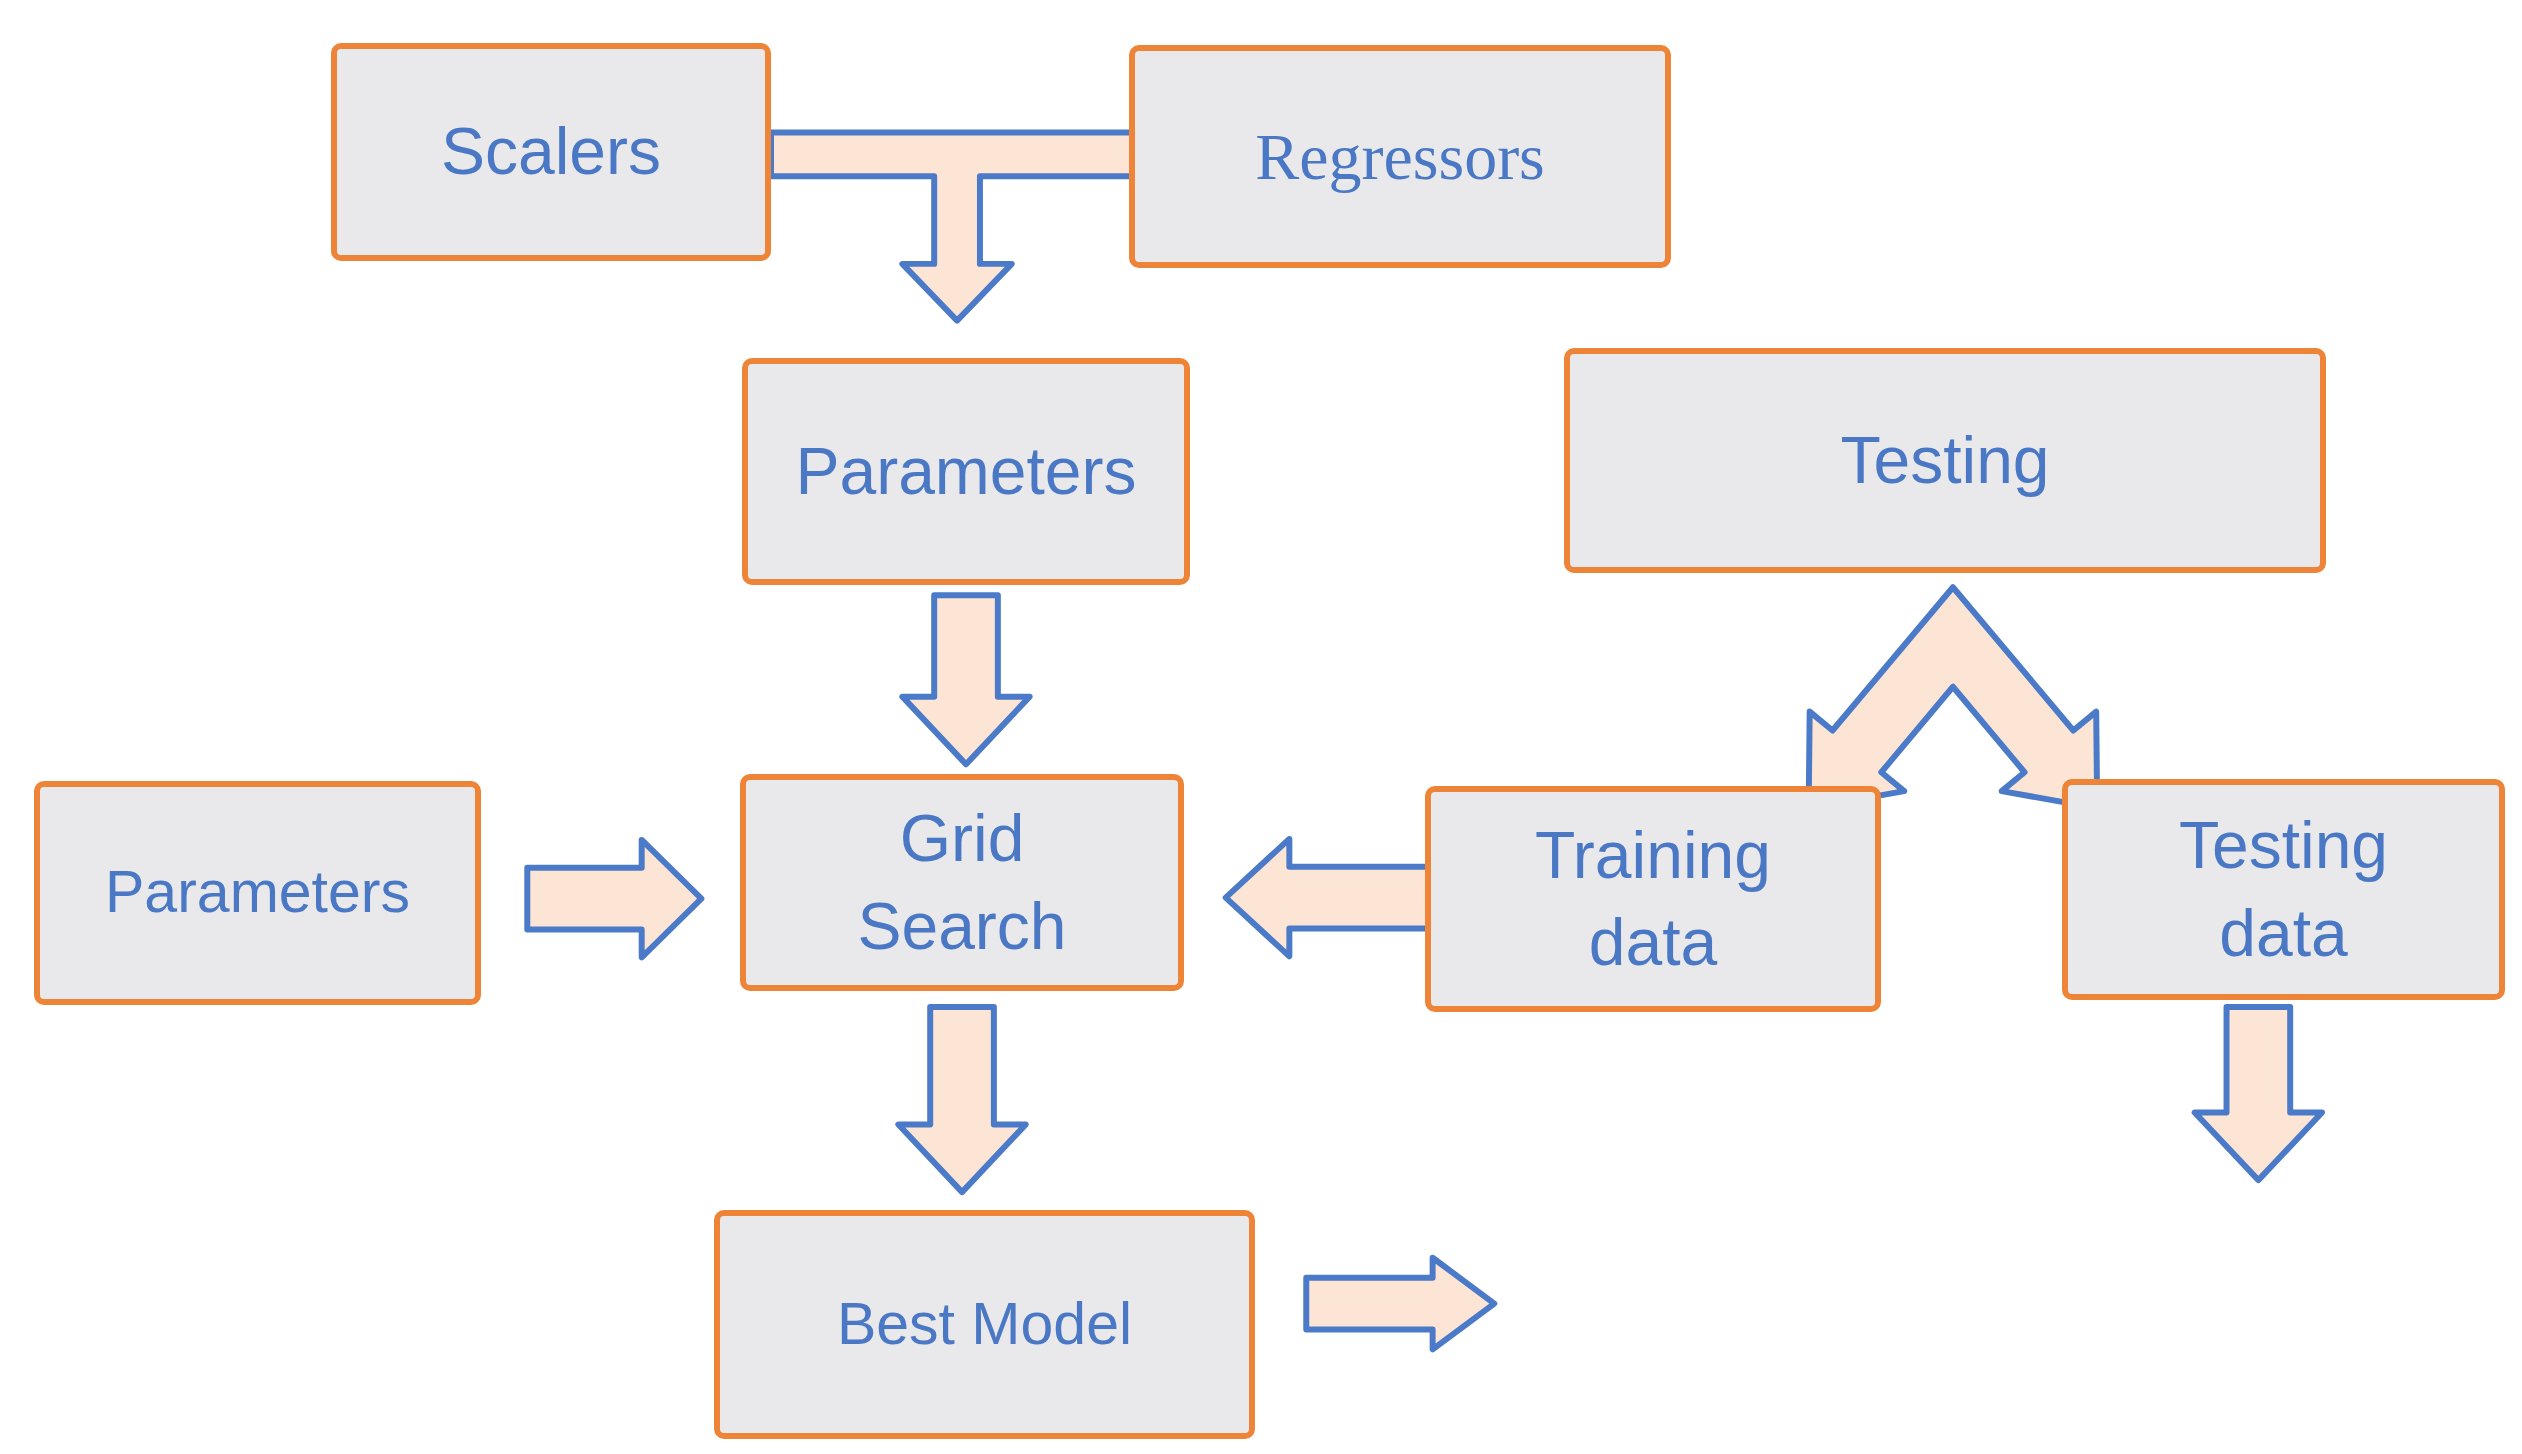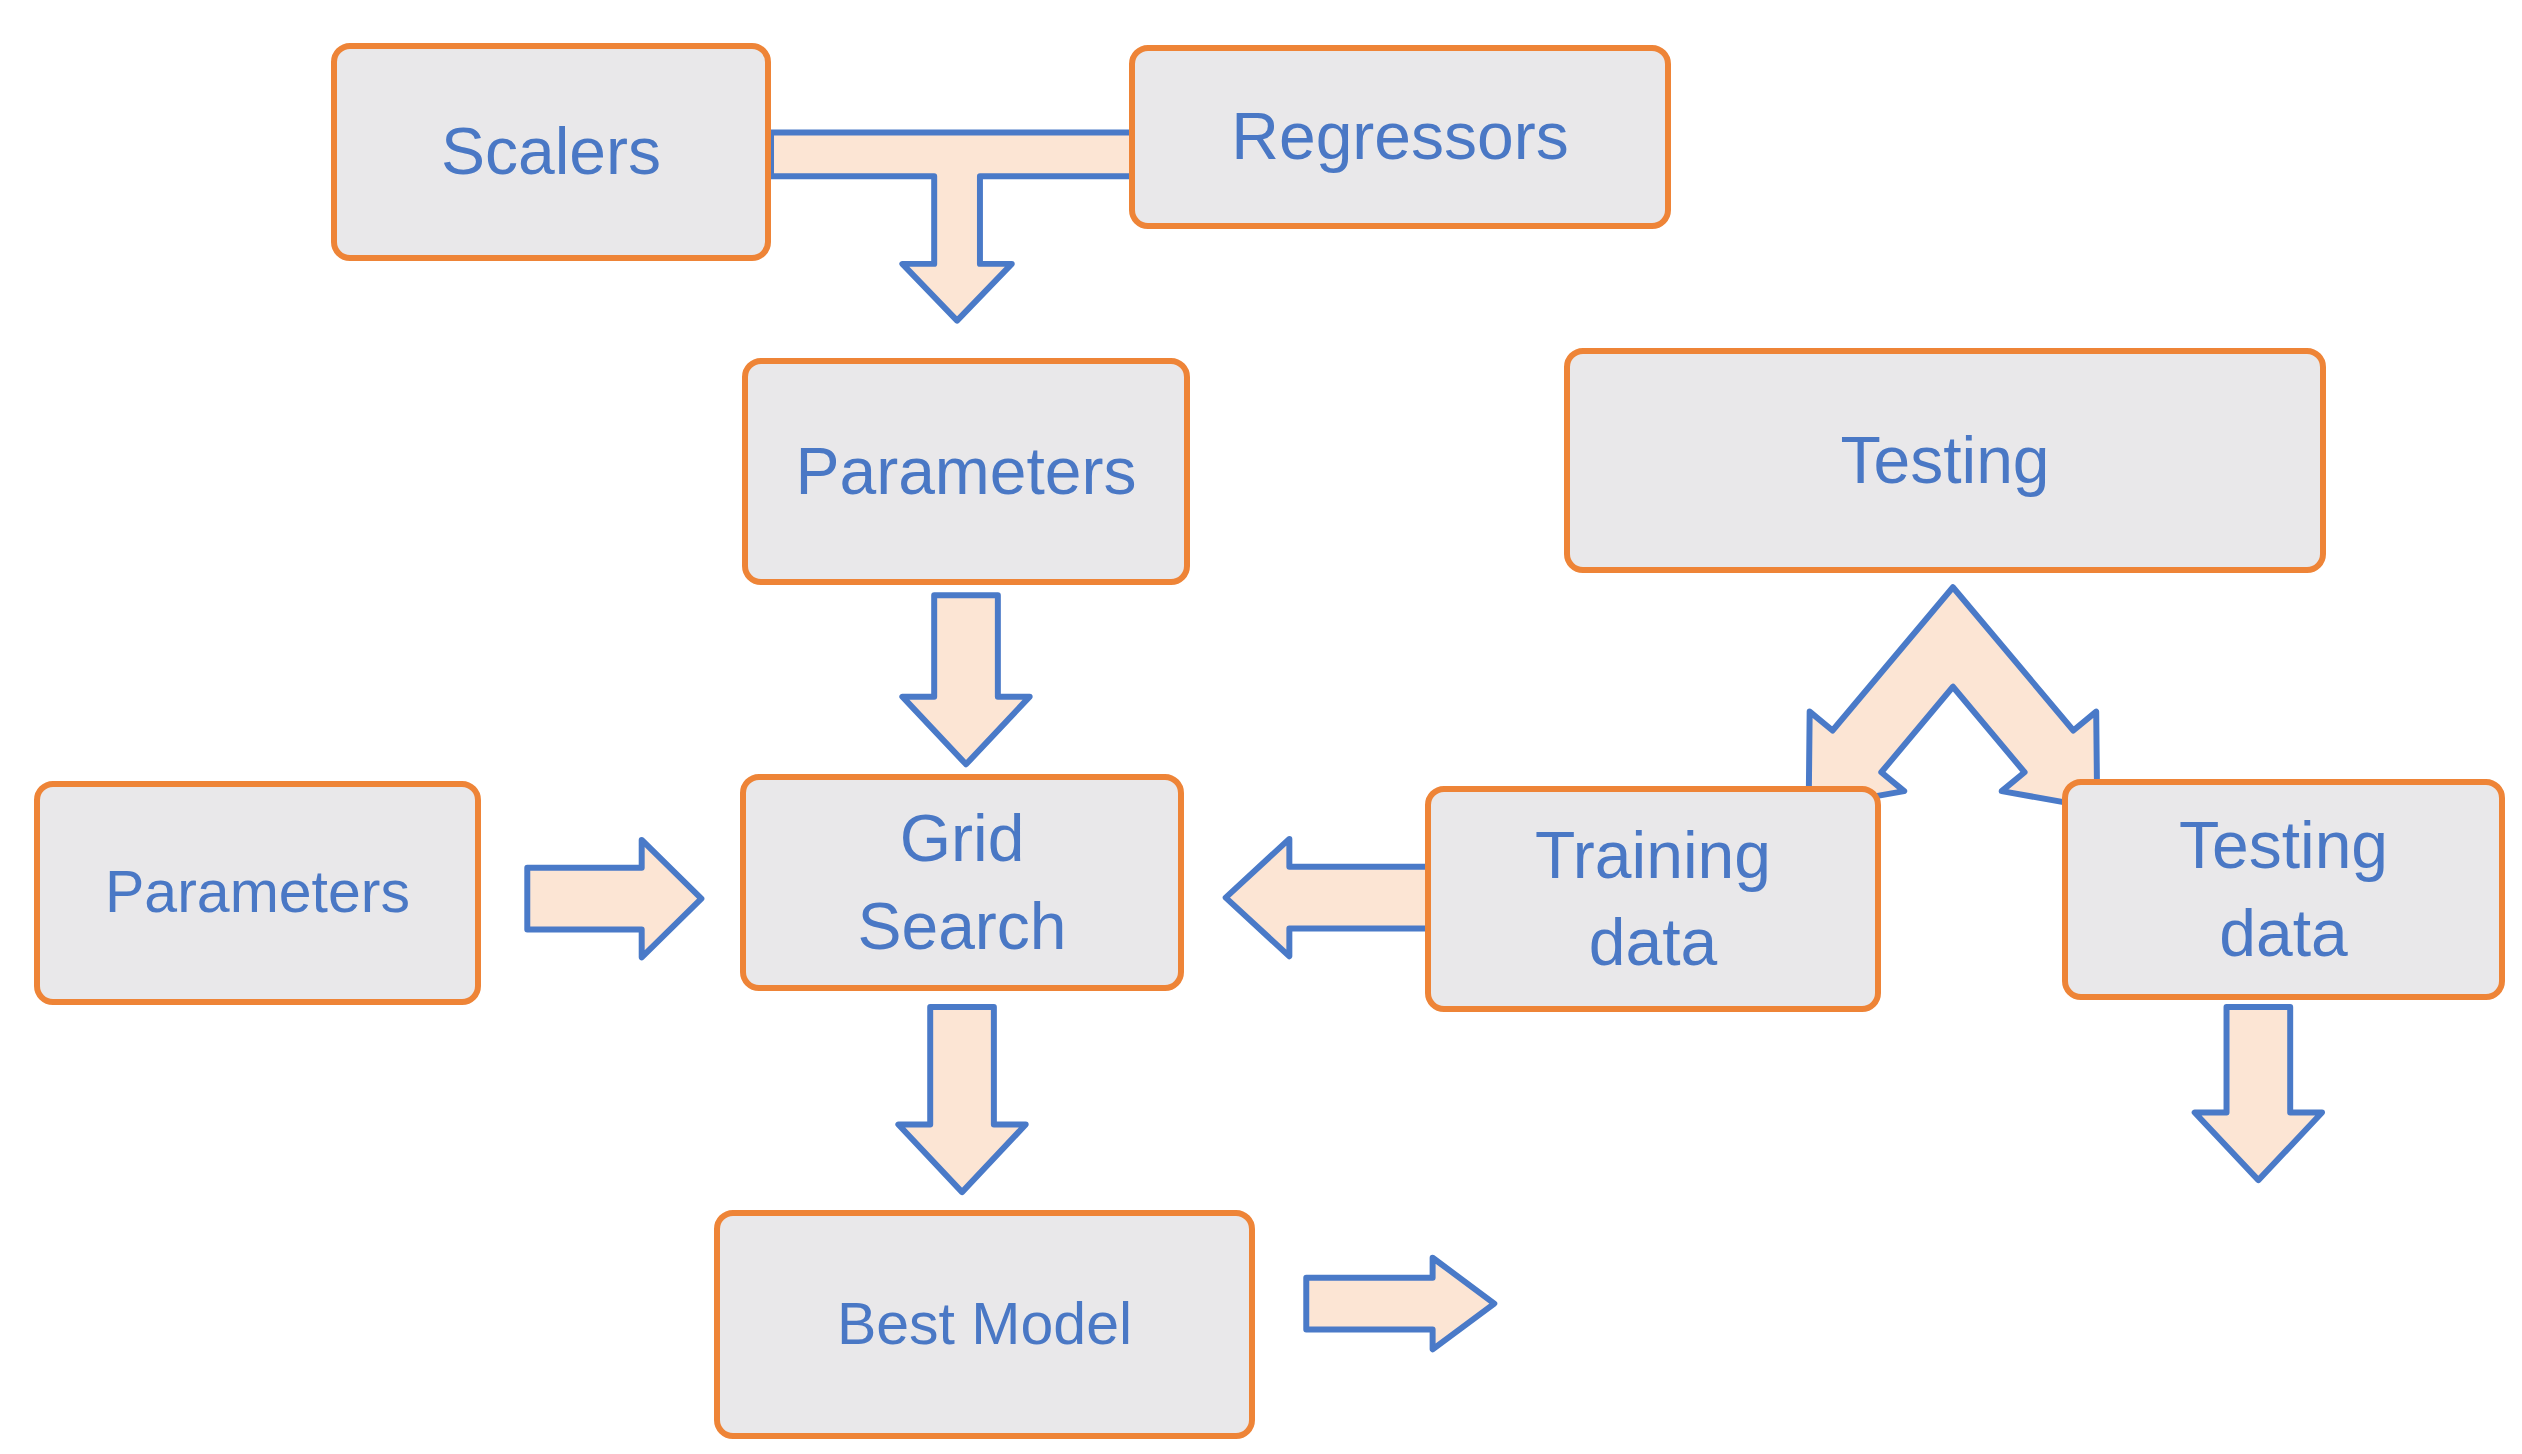--- a/index.html
+++ b/index.html
@@ -26,21 +26,21 @@
     fill: var(--arrow_fill, #fce5d4);
     stroke: var(--arrow_stroke, #4a7ac8);
     stroke-width: 6;
     stroke-linejoin: round;
   }
   .node {
     position: absolute;
     box-sizing: border-box;
     background: var(--box_fill, #e9e8ea);
     border: 6px solid var(--box_border, #ee8437);
-    border-radius: 19px;
+    border-radius: 10px;
     display: flex;
     align-items: center;
     justify-content: center;
     text-align: center;
     color: var(--label_text, #4a78c5);
     font-size: 66px;
     line-height: 1.32;
   }
   .node.small { font-size: 59px; }
   .node .lbl { white-space: pre-line; }
@@ -66,21 +66,21 @@
 
     <polygon class="arrow" points="1438,871 1296,871 1296,843 1232,902 1296,961 1296,933 1438,933"></polygon>
 
     <path class="arrow" d="M 1963,590 L 2084,734 L 2107,715 L 2108,812 L 2012,795 L 2035,776 L 1963,690 L 1891,776 L 1914,795 L 1818,812 L 1819,715 L 1842,734 Z"></path>
   </svg>
 
   <div class="node" style="left:331px;top:43px;width:440px;height:218px;">
     <span class="lbl">Scalers</span>
   </div>
 
-  <div class="node" style="left:1129px;top:45px;width:542px;height:184px;">
+  <div class="node" style="left:1129px;top:45px;width:542px;height:223px;font-family:Liberation Serif, serif;">
     <span class="lbl">Regressors</span>
   </div>
 
   <div class="node" style="left:742px;top:358px;width:448px;height:227px;">
     <span class="lbl">Parameters</span>
   </div>
 
   <div class="node" style="left:1564px;top:348px;width:762px;height:225px;">
     <span class="lbl">Testing</span>
   </div>

